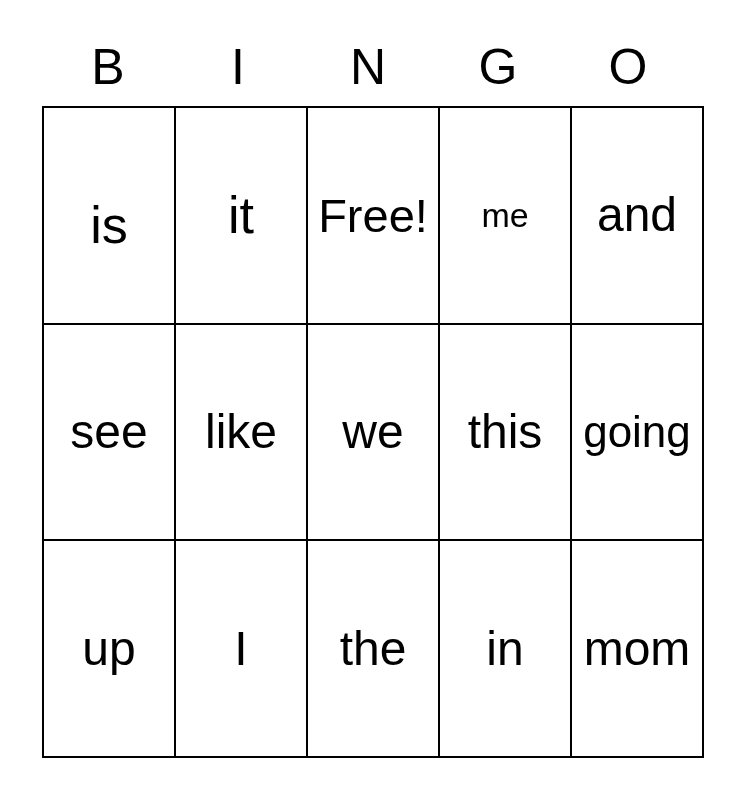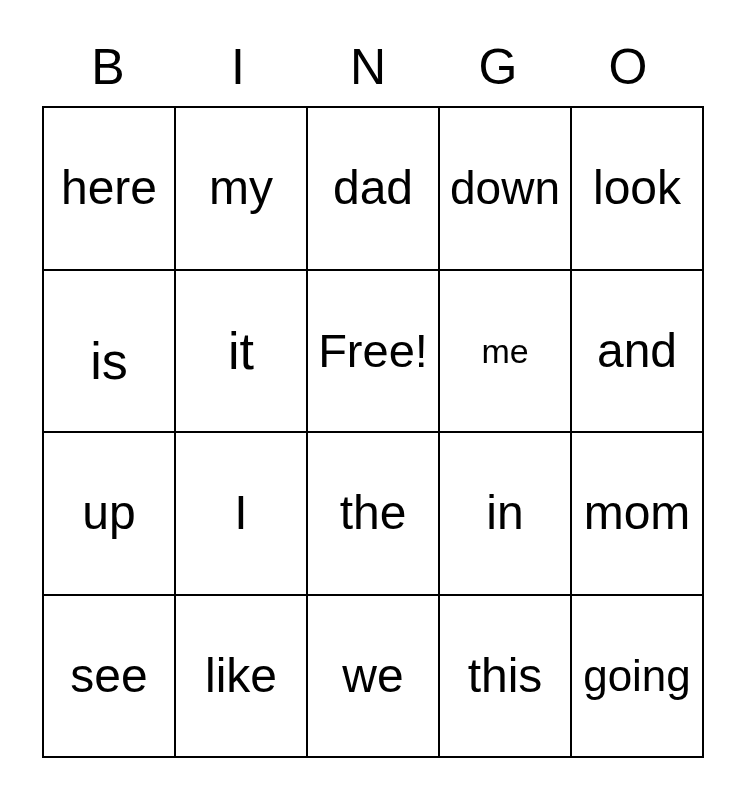--- a/index.html
+++ b/index.html
@@ -66,44 +66,37 @@
   <div class="bingo-header">
     <span>B</span>
     <span>I</span>
     <span>N</span>
     <span>G</span>
     <span>O</span>
   </div>
 
   <table class="bingo-grid">
     <tbody>
-        <tr>
-      <td><span class="word" style="font-size: 48px;">here</span></td>
-      <td><span class="word" style="font-size: 48px;">my</span></td>
-      <td><span class="word" style="font-size: 48px;">dad</span></td>
-      <td><span class="word" style="font-size: 46px;">down</span></td>
-      <td><span class="word" style="font-size: 48px;">look</span></td>
-    </tr>
     <tr>
       <td><span class="word" style="font-size: 52px; margin-top: 20px;">is</span></td>
       <td><span class="word" style="font-size: 52px;">it</span></td>
       <td><span class="word" style="font-size: 47px;">Free!</span></td>
       <td><span class="word" style="font-size: 34px;">me</span></td>
       <td><span class="word" style="font-size: 48px;">and</span></td>
     </tr>
     <tr>
+      <td><span class="word" style="font-size: 48px;">see</span></td>
+      <td><span class="word" style="font-size: 48px;">like</span></td>
+      <td><span class="word" style="font-size: 48px;">we</span></td>
+      <td><span class="word" style="font-size: 48px;">this</span></td>
+      <td><span class="word" style="font-size: 44px;">going</span></td>
+    </tr>
+    <tr>
       <td><span class="word" style="font-size: 48px;">up</span></td>
       <td><span class="word" style="font-size: 48px;">I</span></td>
       <td><span class="word" style="font-size: 48px;">the</span></td>
       <td><span class="word" style="font-size: 48px;">in</span></td>
       <td><span class="word" style="font-size: 48px;">mom</span></td>
-    </tr>
-    <tr>
-      <td><span class="word" style="font-size: 48px;">see</span></td>
-      <td><span class="word" style="font-size: 48px;">like</span></td>
-      <td><span class="word" style="font-size: 48px;">we</span></td>
-      <td><span class="word" style="font-size: 48px;">this</span></td>
-      <td><span class="word" style="font-size: 44px;">going</span></td>
     </tr>
   </tbody>
     </table>
 
 </div>
 
 </body></html>

